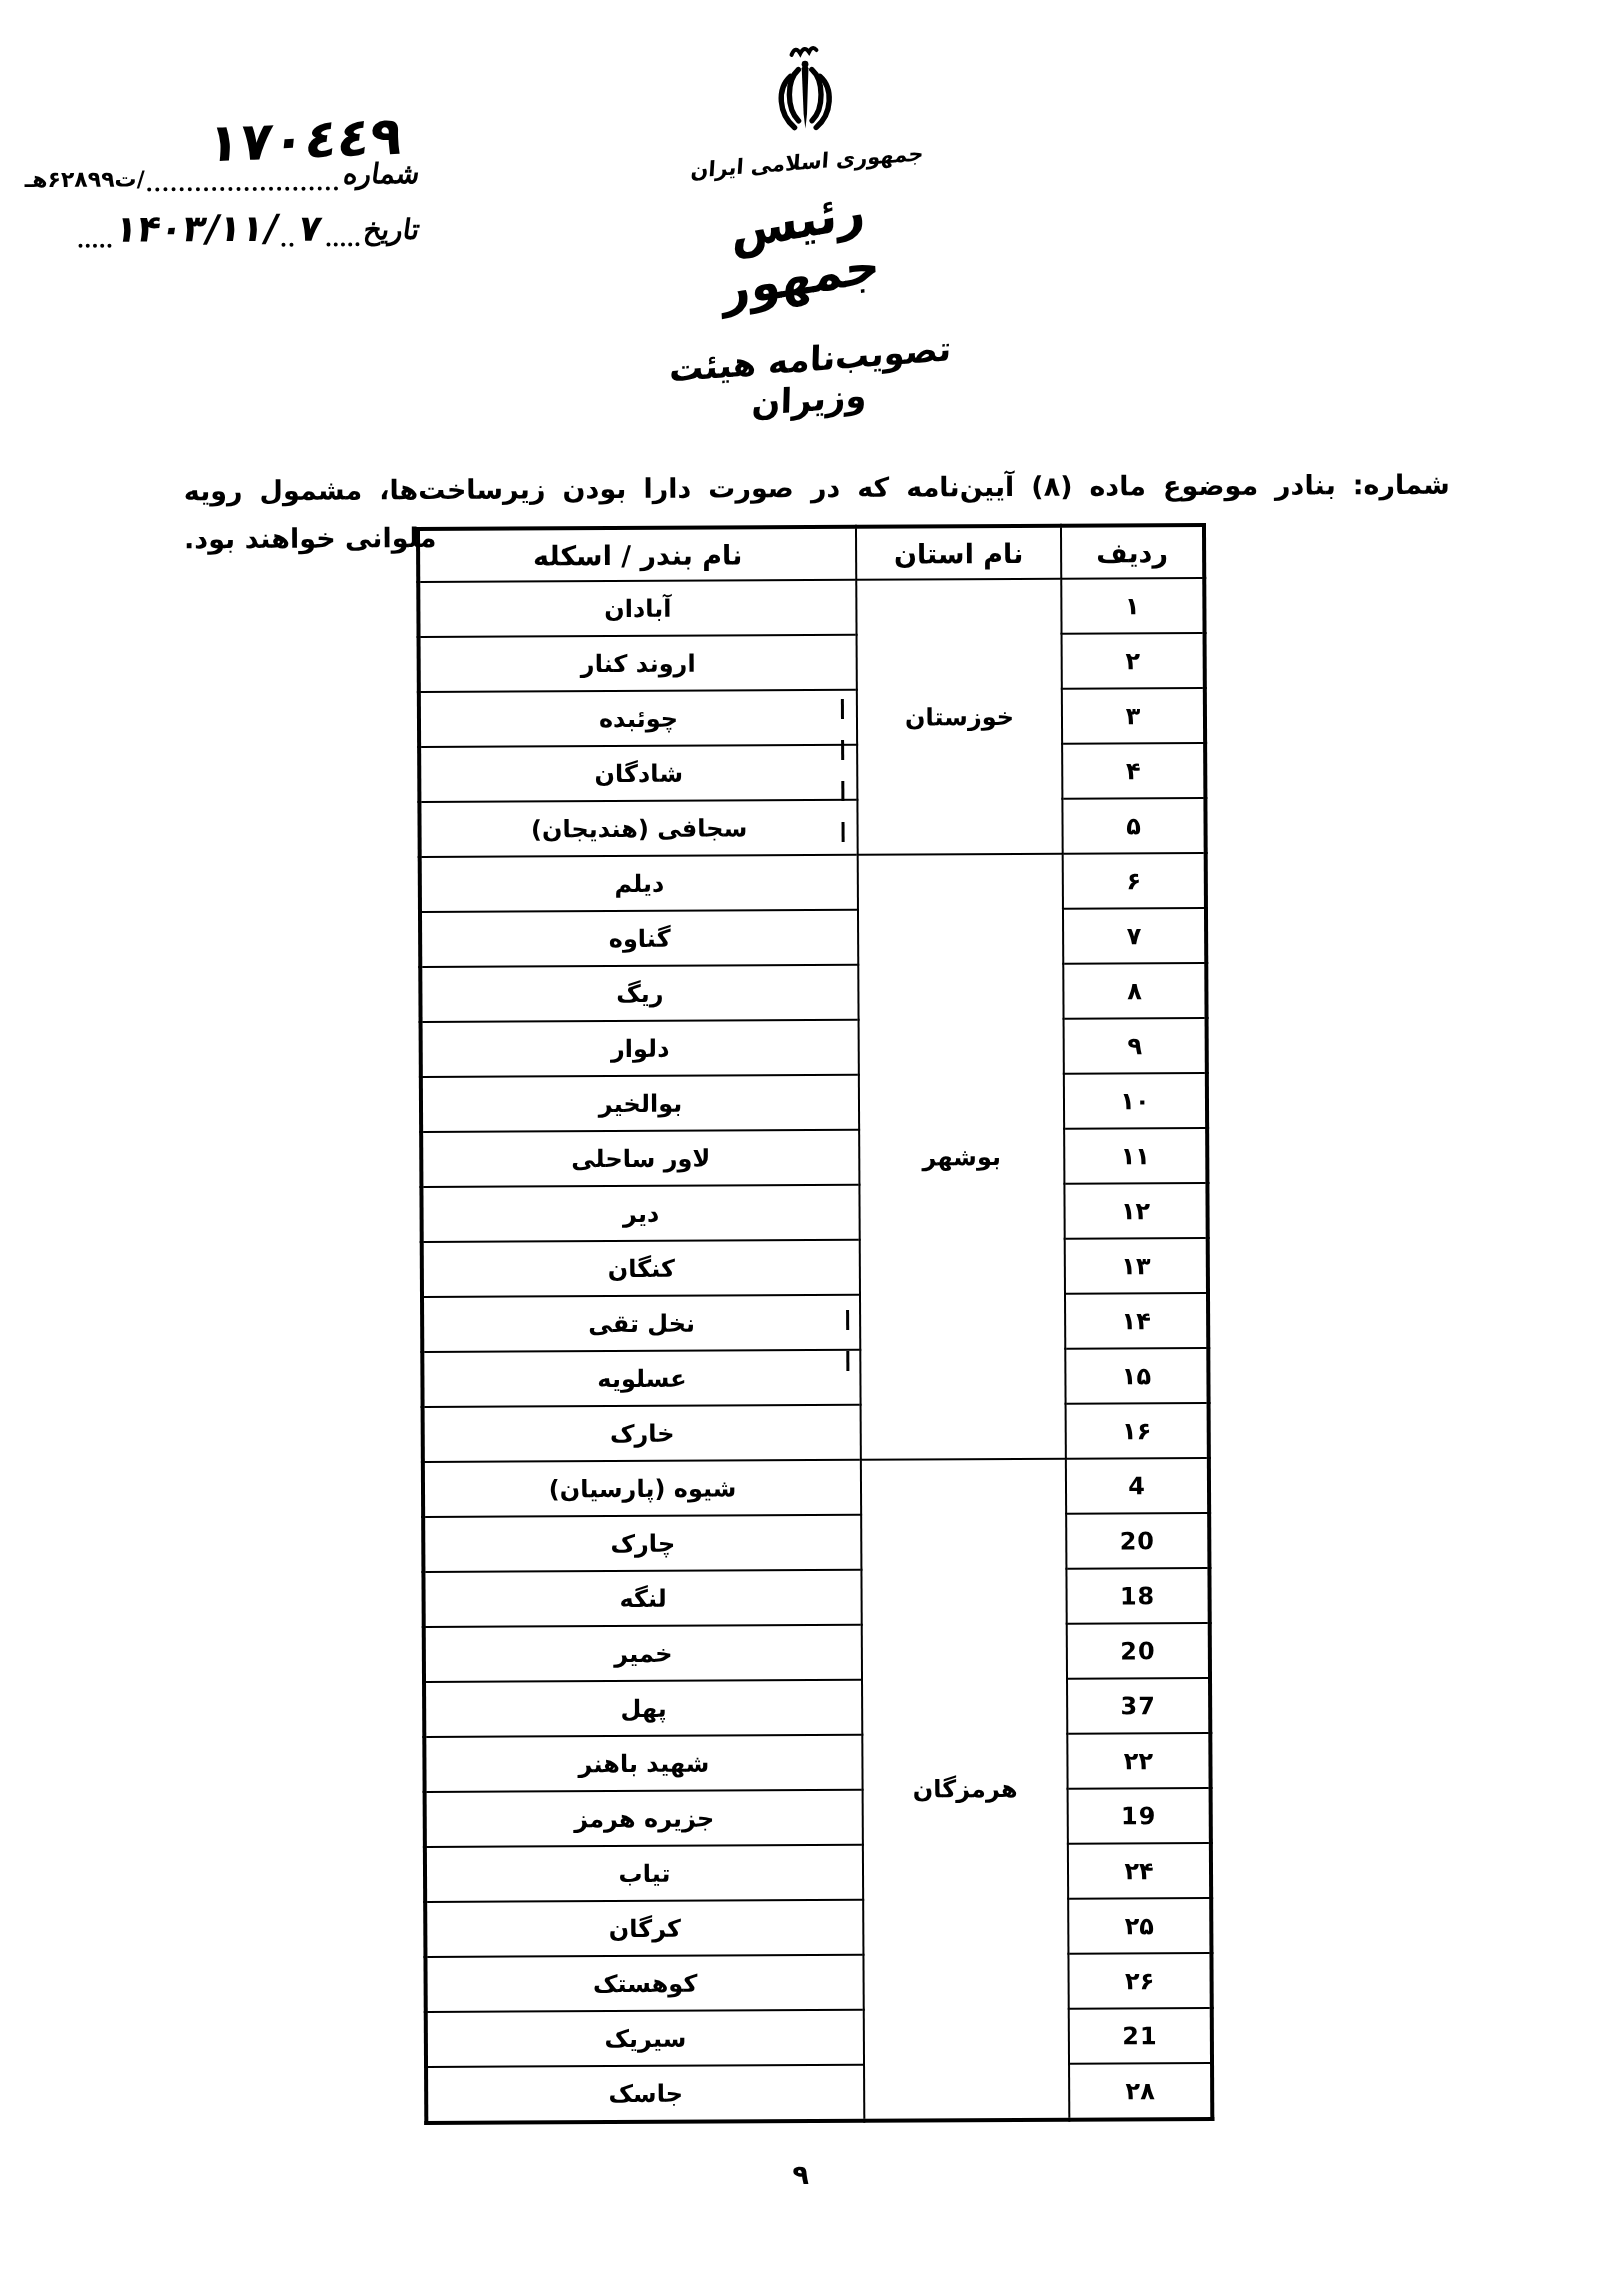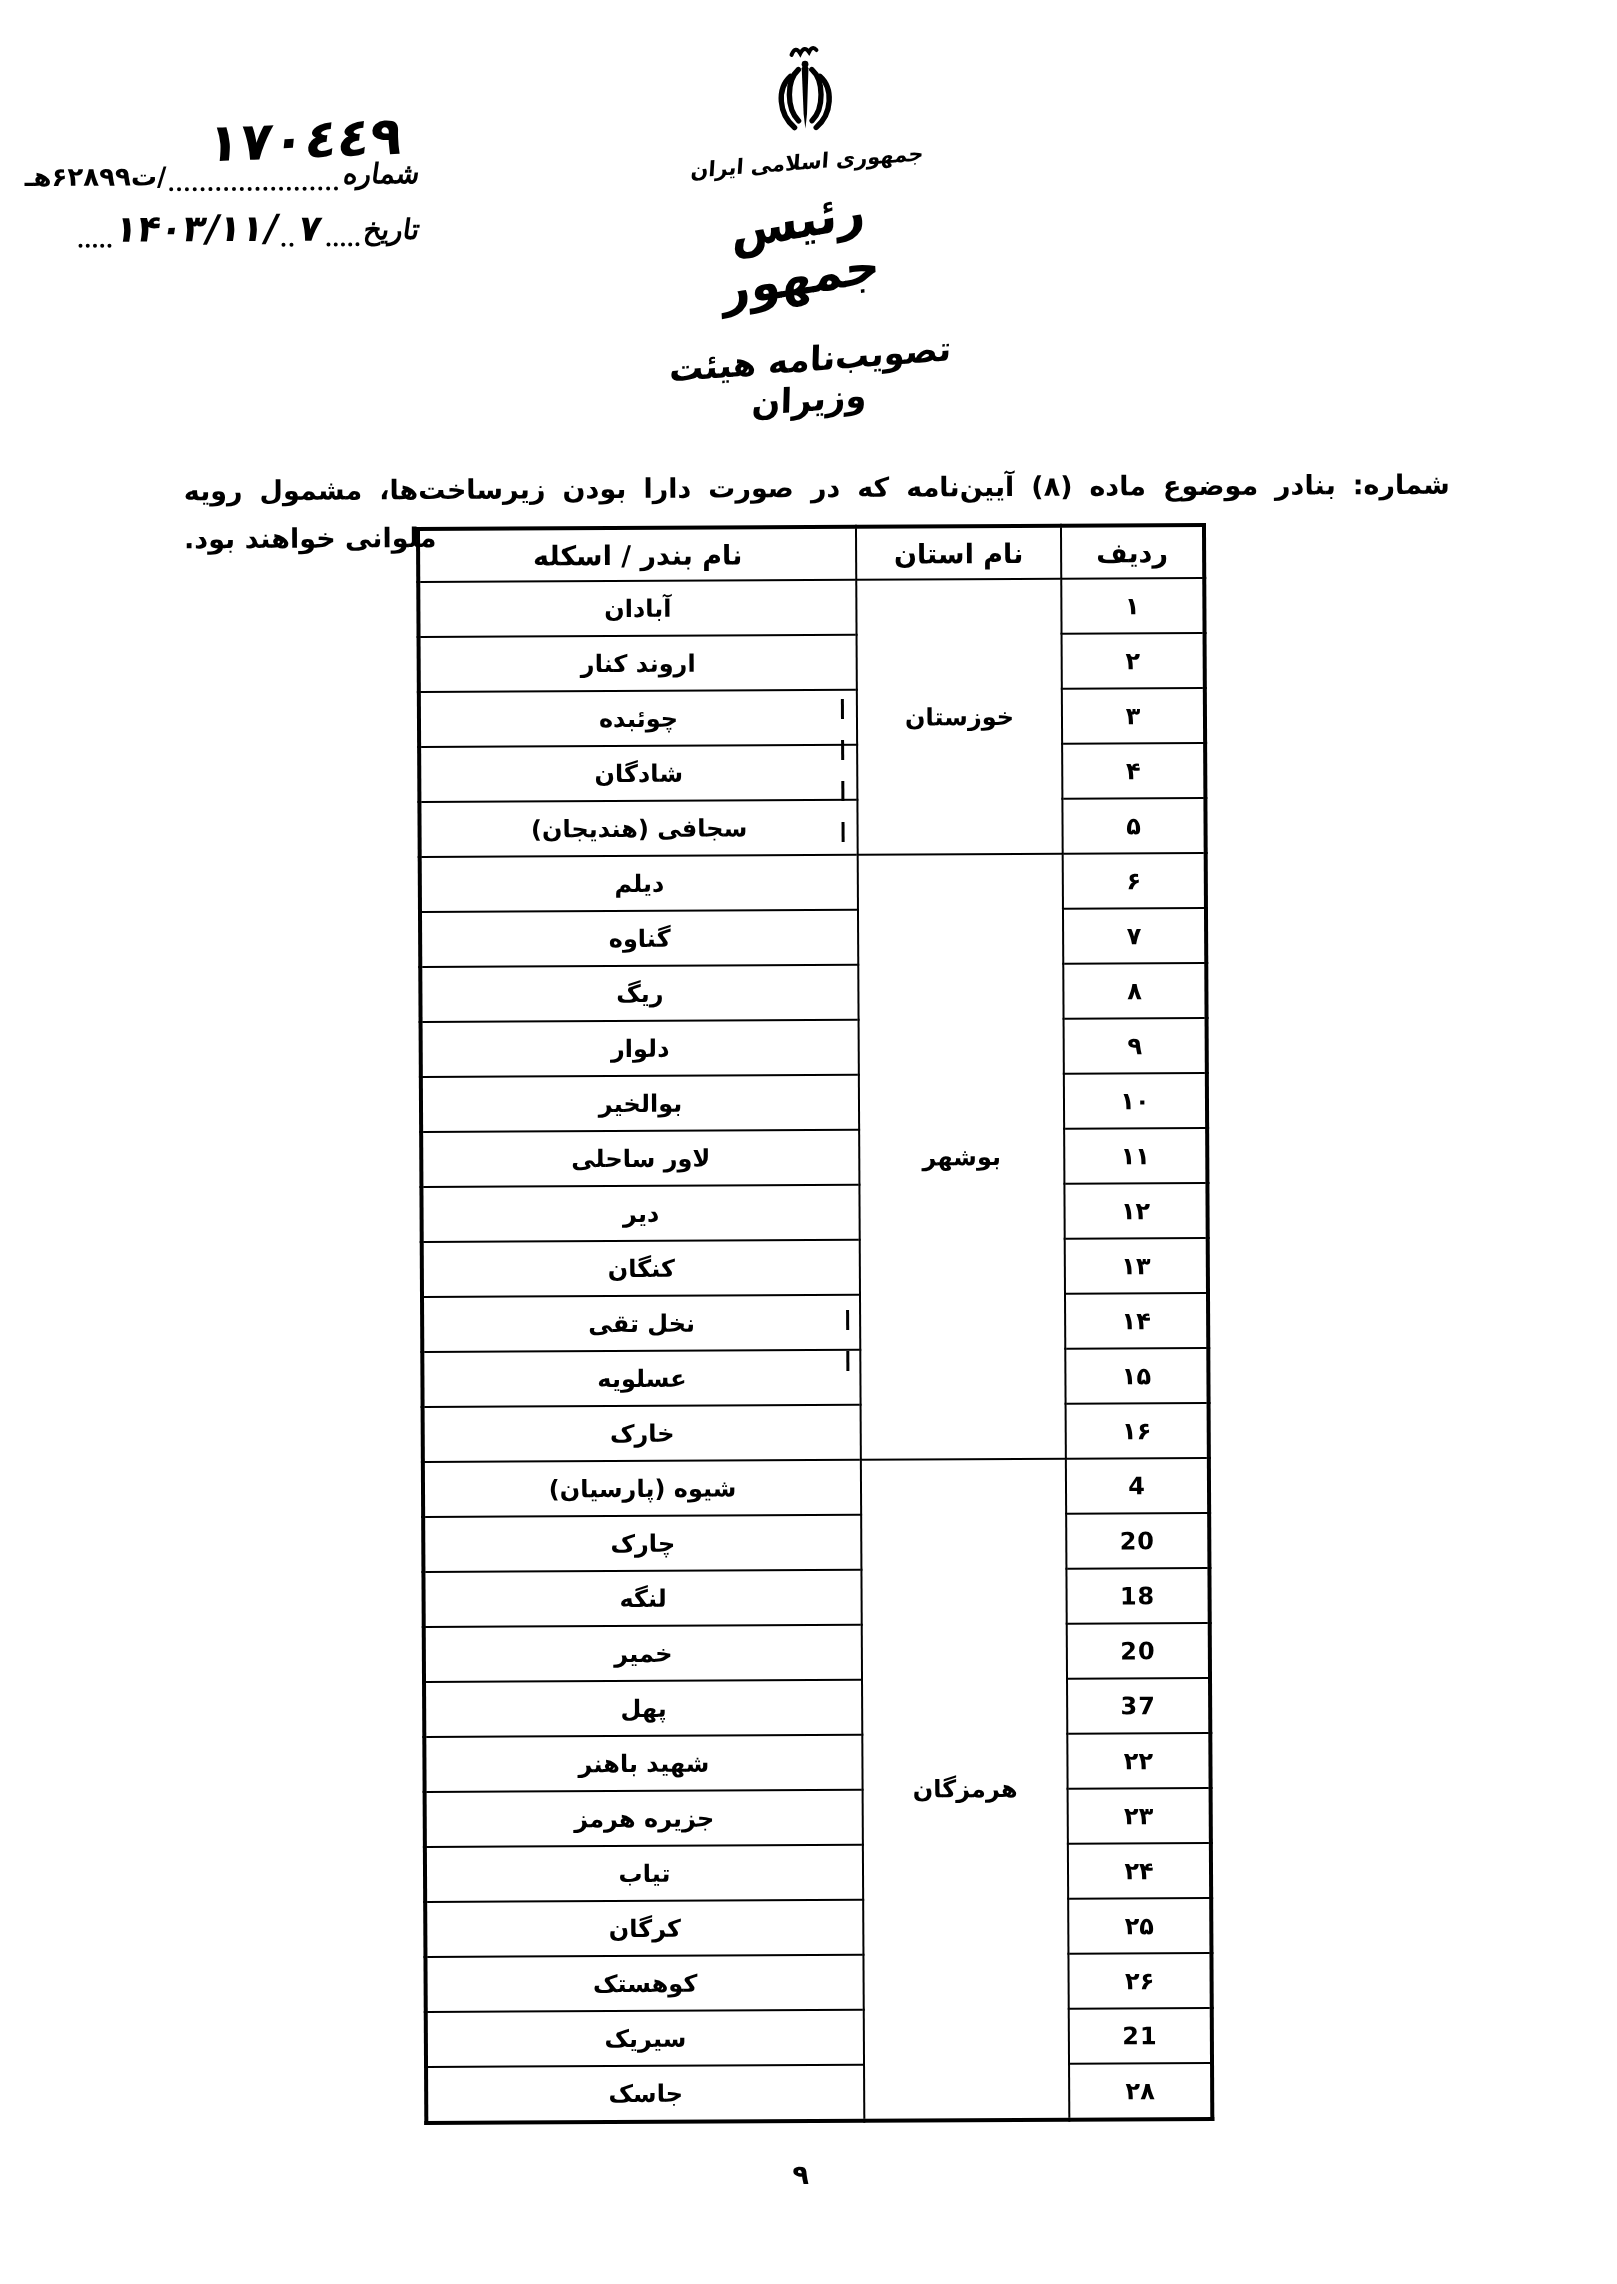--- a/index.html
+++ b/index.html
@@ -38,21 +38,21 @@
     font-size:53px;font-weight:bold;letter-spacing:4.8px;text-align:center;
     transform:skewX(-8deg) rotate(-2deg);white-space:nowrap;
   }
   .ref-line{
     position:absolute;display:flex;direction:rtl;align-items:flex-end;
   }
   .ref-line .lbl{font-size:28px;font-weight:bold;font-style:italic;white-space:nowrap;transform:skewX(6deg);}
   .dotrule{border-bottom:4.3px dotted #000;height:5.7px;}
   .grow{flex:1 1 auto;}
   .num-line{left:29.5px;top:147px;width:393px;height:41px;gap:2.9px;}
-  .num-suffix{font-size:26px;font-weight:bold;white-space:nowrap;direction:rtl;}
+  .num-suffix{font-size:22px;font-weight:bold;white-space:nowrap;direction:rtl;}
   .date-line{left:83px;top:192px;width:339px;height:52px;gap:1.9px;}
   .hw-day{font-size:36px;line-height:1;padding:0 3.8px;}
   .hw-ym{font-size:37px;line-height:1;direction:ltr;unicode-bidi:isolate;padding:0 1.9px;white-space:nowrap;}
   .dot-lead{width:33px;border-bottom:4.3px dotted #000;height:5.7px;}
   .dot-mid{flex:1 1 auto;border-bottom:4.3px dotted #000;height:5.7px;}
 
   
   .intro{
     position:absolute;left:187px;top:437px;width:1266px;
     font-size:27px;font-weight:bold;line-height:48px;
@@ -238,21 +238,21 @@
           </tr>
           <tr>
             <td class="c-no">37</td>
             <td class="c-port">پهل</td>
           </tr>
           <tr>
             <td class="c-no">۲۲</td>
             <td class="c-port">شهید باهنر</td>
           </tr>
           <tr>
-            <td class="c-no">۲۳</td>
+            <td class="c-no">19</td>
             <td class="c-port">جزیره هرمز</td>
           </tr>
           <tr>
             <td class="c-no">۲۴</td>
             <td class="c-port">تیاب</td>
           </tr>
           <tr>
             <td class="c-no">۲۵</td>
             <td class="c-port">کرگان</td>
           </tr>

